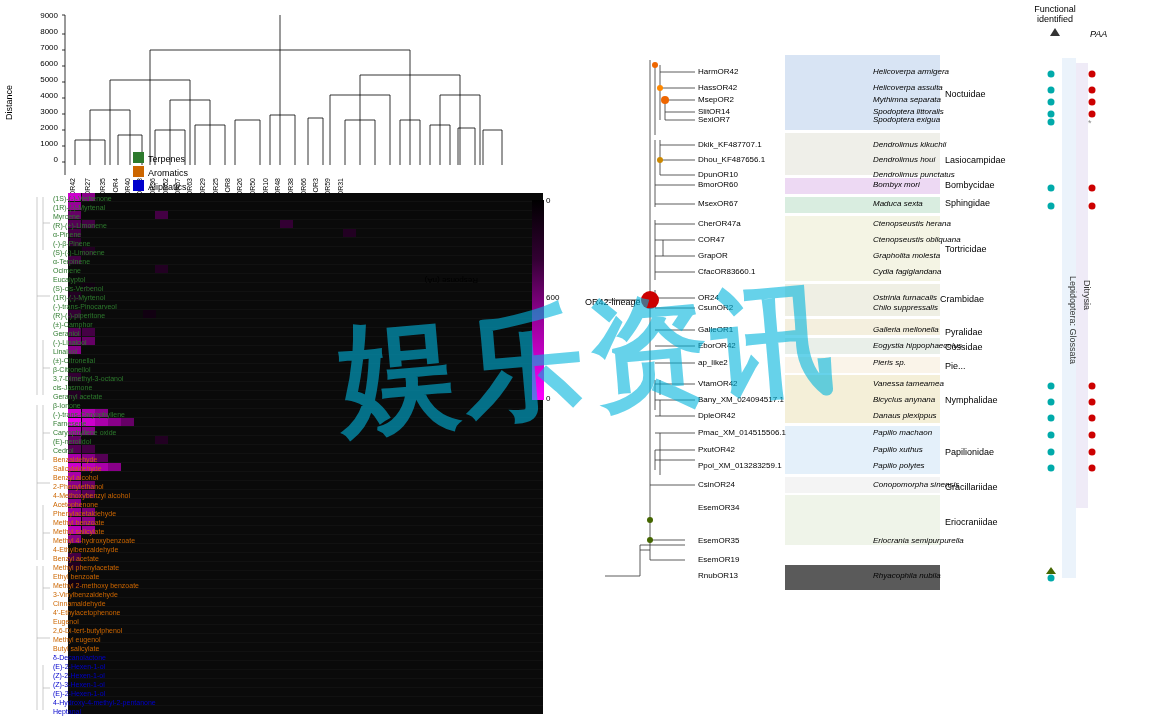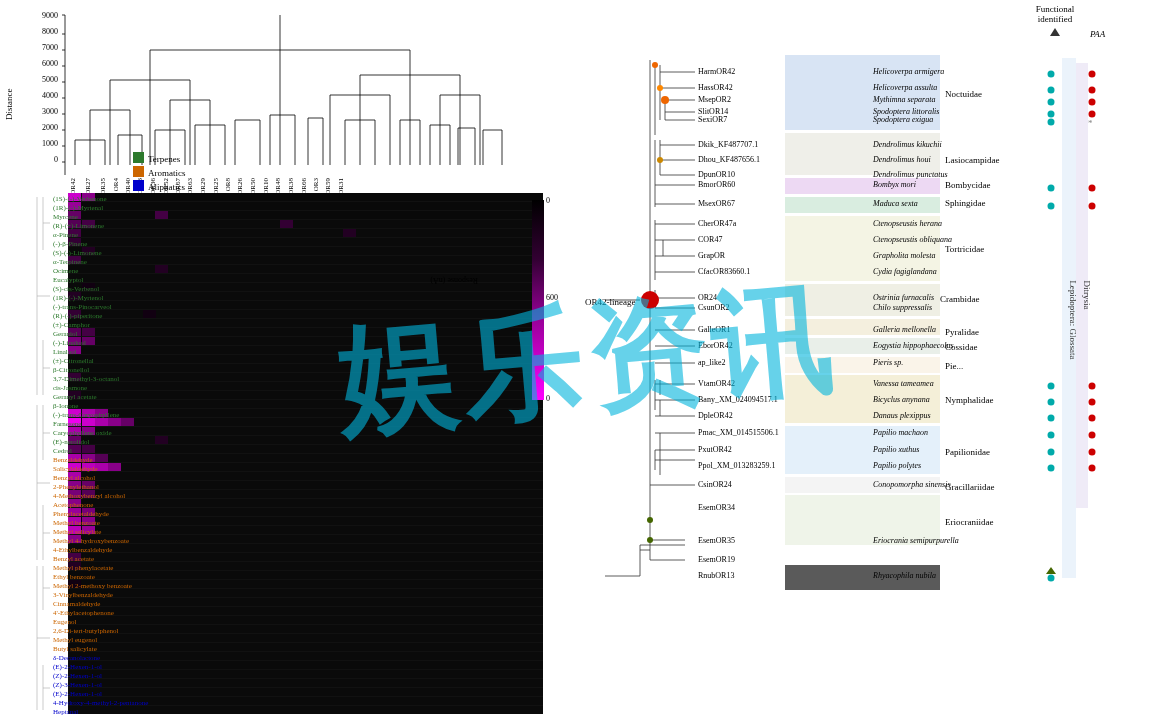--- a/index.html
+++ b/index.html
@@ -11,21 +11,20 @@
       font-family: Arial, sans-serif;
       position: relative;
     }
 
     
     #main-container {
       width: 1175px;
       height: 720px;
       position: relative;
       background: #fff;
-      font-family: Liberation Serif, serif;
     }
 
     
     #watermark {
       position: absolute;
       left: 0;
       top: 0;
       width: 1175px;
       height: 720px;
       display: flex;

